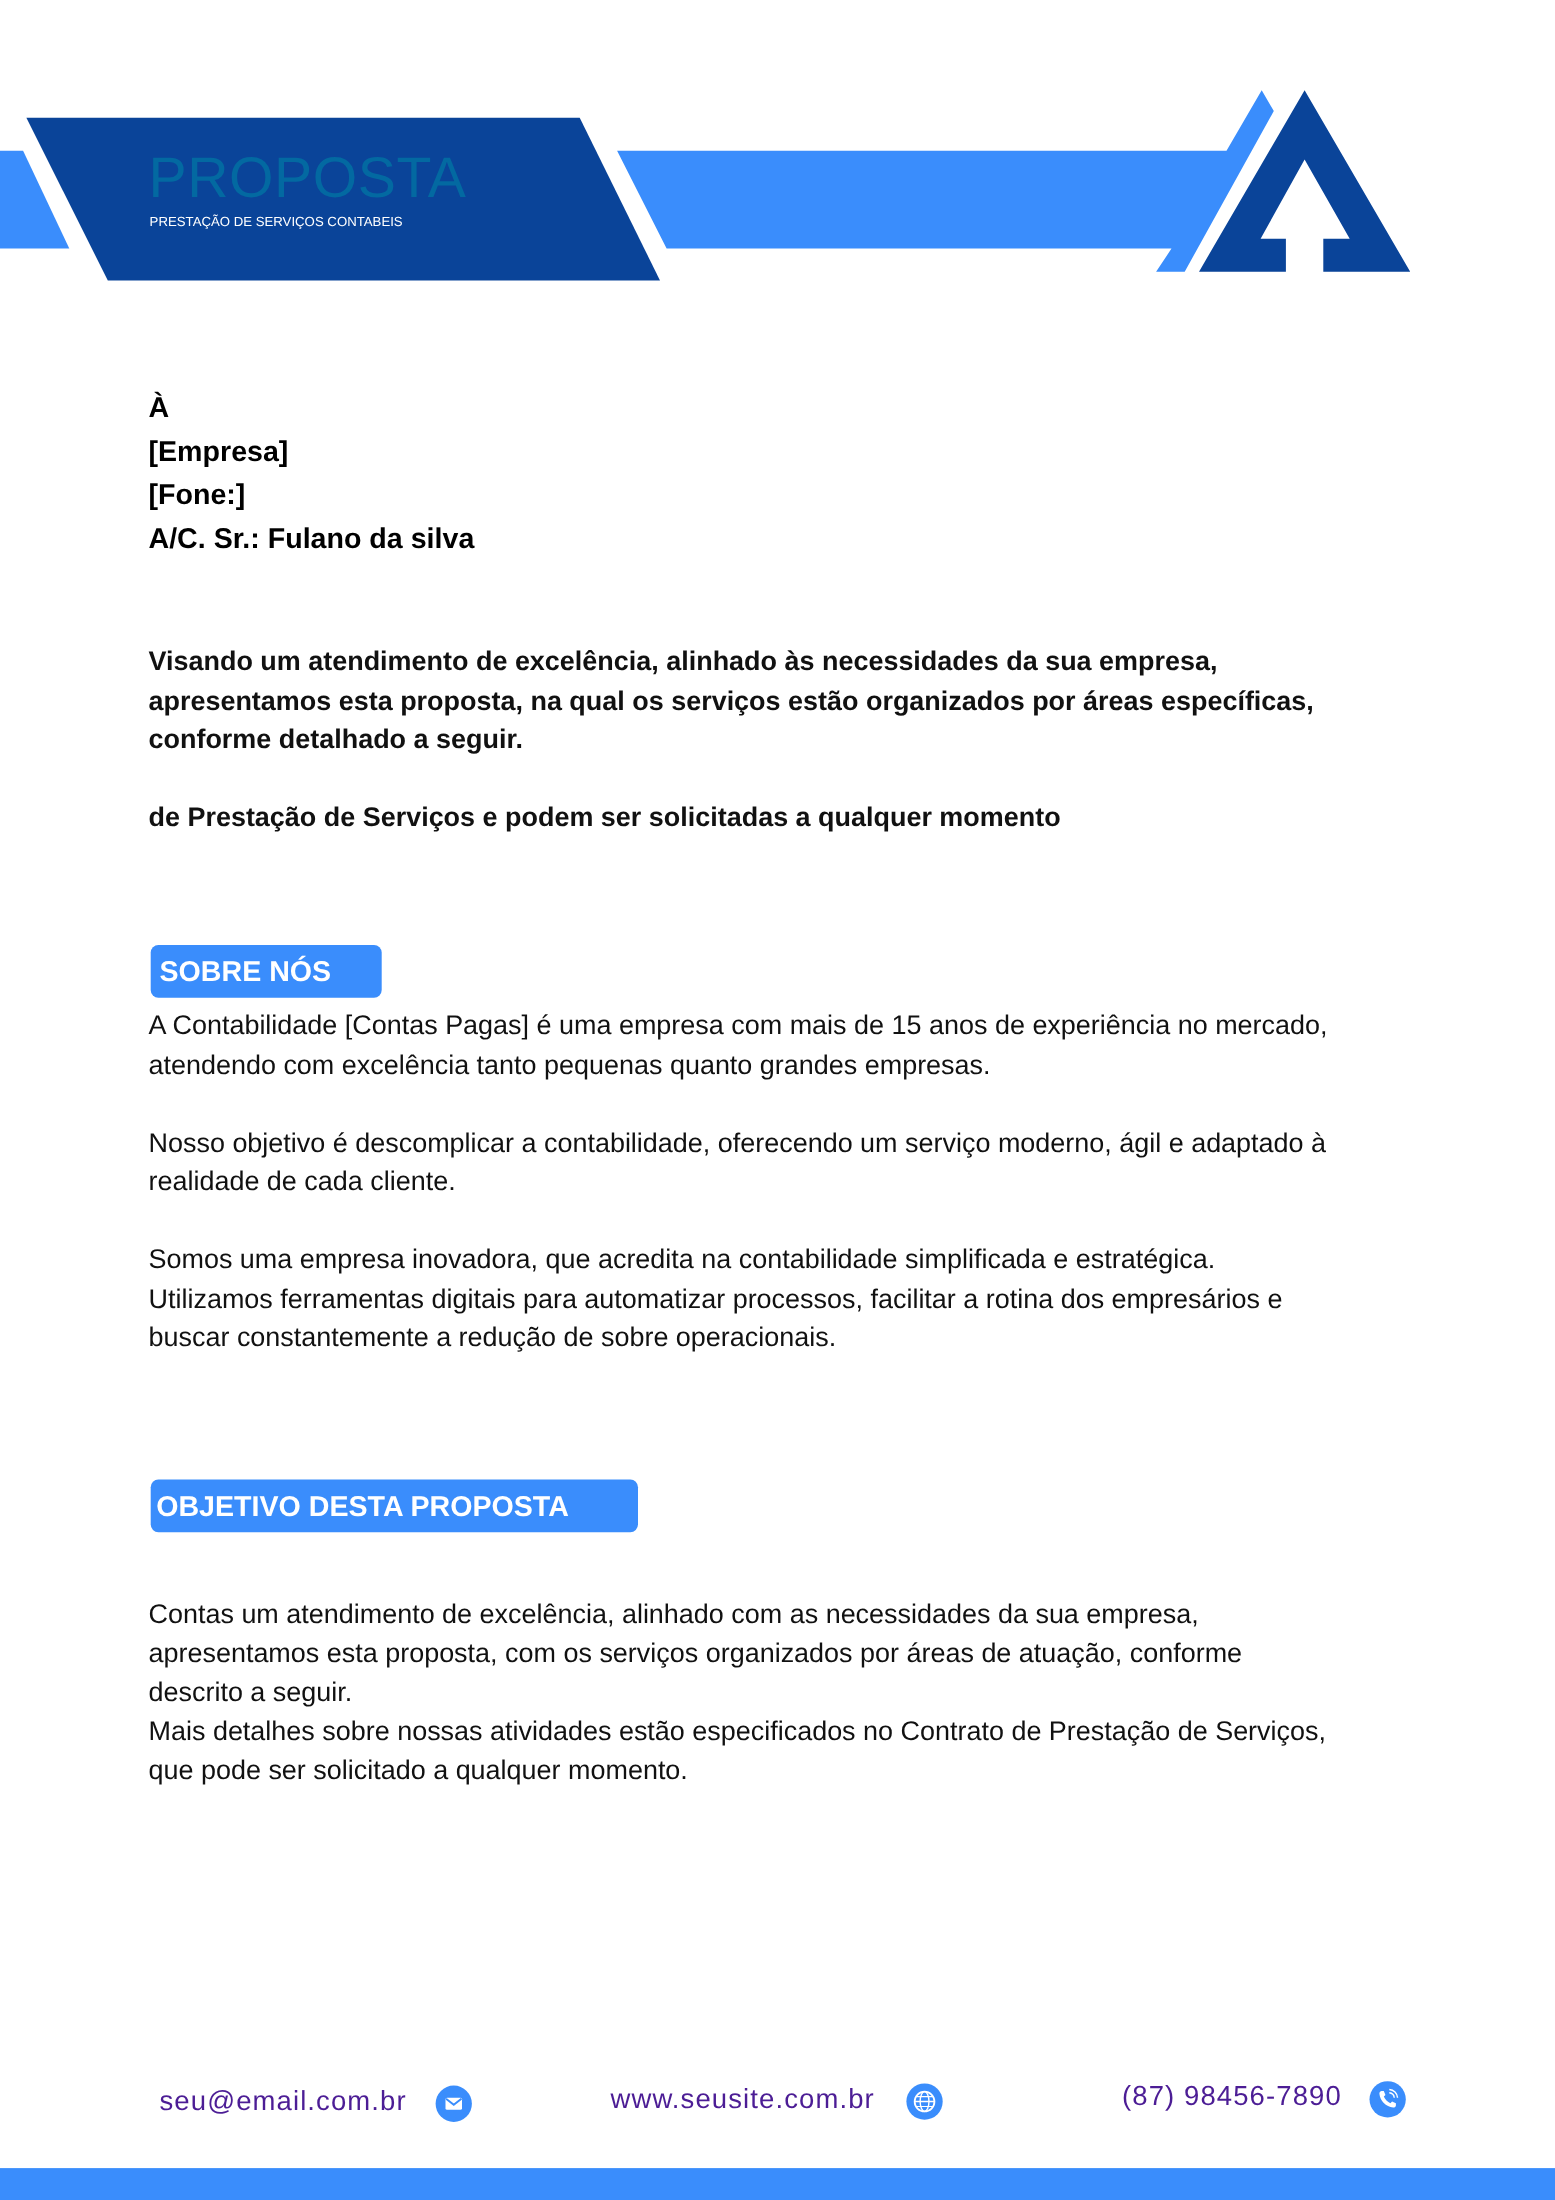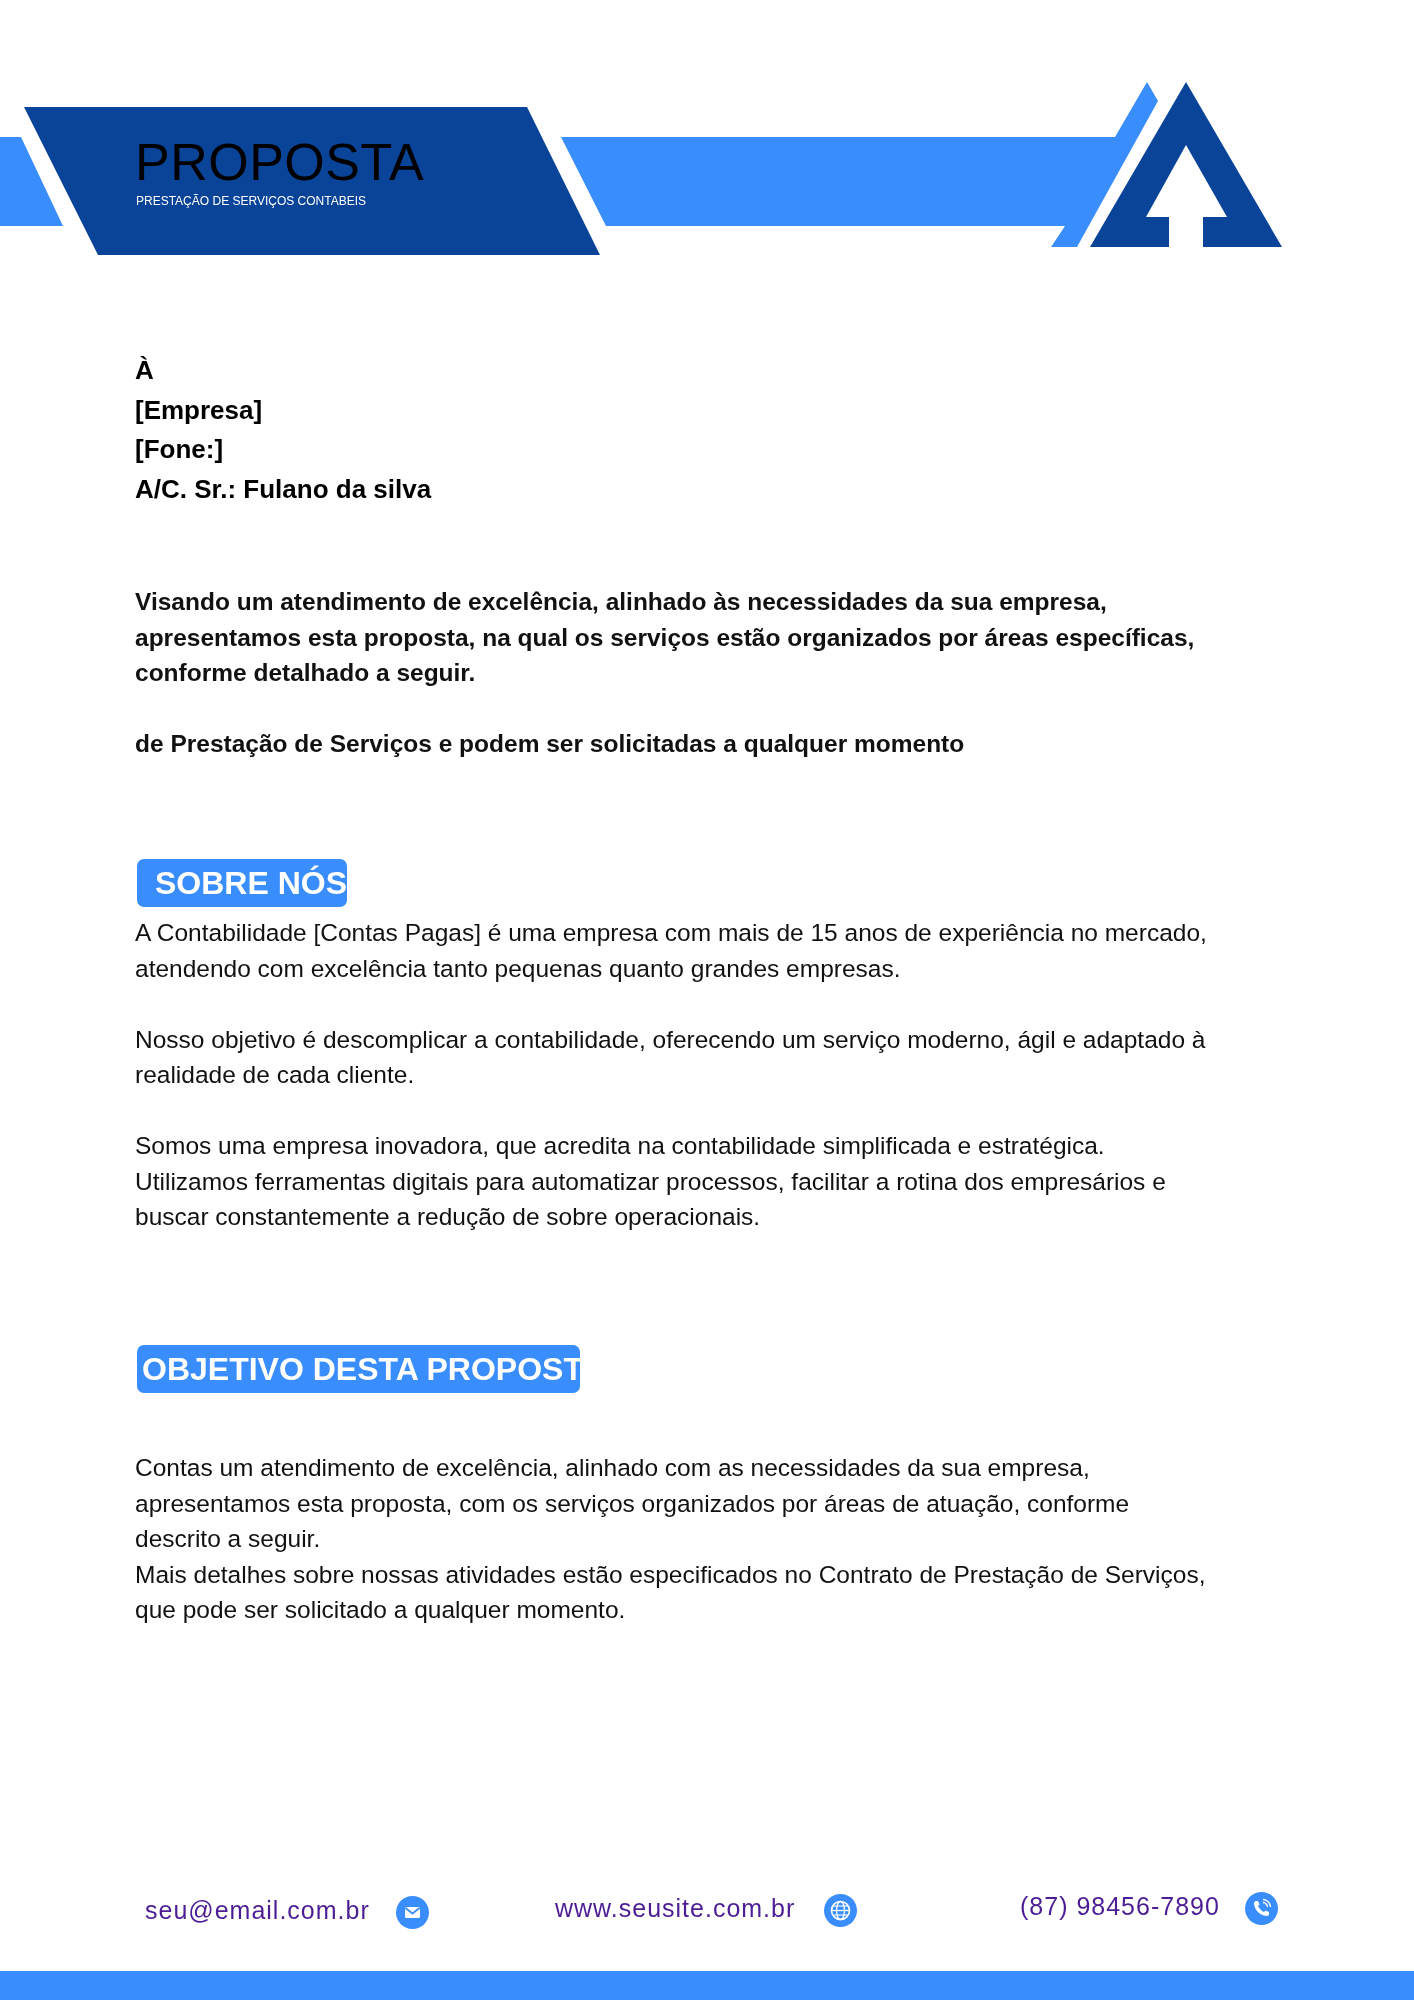--- a/index.html
+++ b/index.html
@@ -5,44 +5,43 @@
   html, body { margin:0; padding:0; }
   body {
     width:1414px; height:2000px; position:relative; overflow:hidden;
     background:#ffffff;
     font-family:"Liberation Sans", sans-serif;
     color:#111111;
   }
   #header-art { position:absolute; left:0; top:0; width:1414px; height:280px; }
   .title {
     position:absolute; left:135px; top:132px;
-    font-size:52px; line-height:60px; color:#000000; font-weight:400;
+    font-size:52px; line-height:60px; color:#0369a1; font-weight:400;
     letter-spacing:0.5px; white-space:nowrap;
   }
   .subtitle {
     position:absolute; left:136px; top:189px;
     font-size:12px; line-height:24px; color:#ffffff; white-space:nowrap;
   }
   .recipient {
     position:absolute; left:135px; top:351px;
     font-size:26px; line-height:39.5px; font-weight:700; color:#000;
   }
   .recipient div { white-space:nowrap; }
   .para {
     position:absolute; left:135px; width:1160px;
     font-size:24.5px; line-height:35.5px; color:#111;
   }
   .para p { margin:0; }
   .para .gap { height:35.5px; }
   .badge {
     position:absolute; background:#3a8dfc; color:#fff;
-    font-weight:700; font-size:32px; line-height:48px;
+    font-weight:700; font-size:26px; line-height:48px;
     border-radius:7px; padding:0 0 0 8px; box-sizing:border-box;
     white-space:nowrap;
-    text-align:right;
   }
   .footer-item {
     position:absolute; font-size:25px; letter-spacing:1px; color:#4c1d95;
     white-space:nowrap; line-height:30px;
   }
   .f-icon {
     position:absolute; width:33px; height:33px; border-radius:50%;
     background:#3a8dfc;
   }
   .f-icon svg { position:absolute; left:0; top:0; width:33px; height:33px; }

